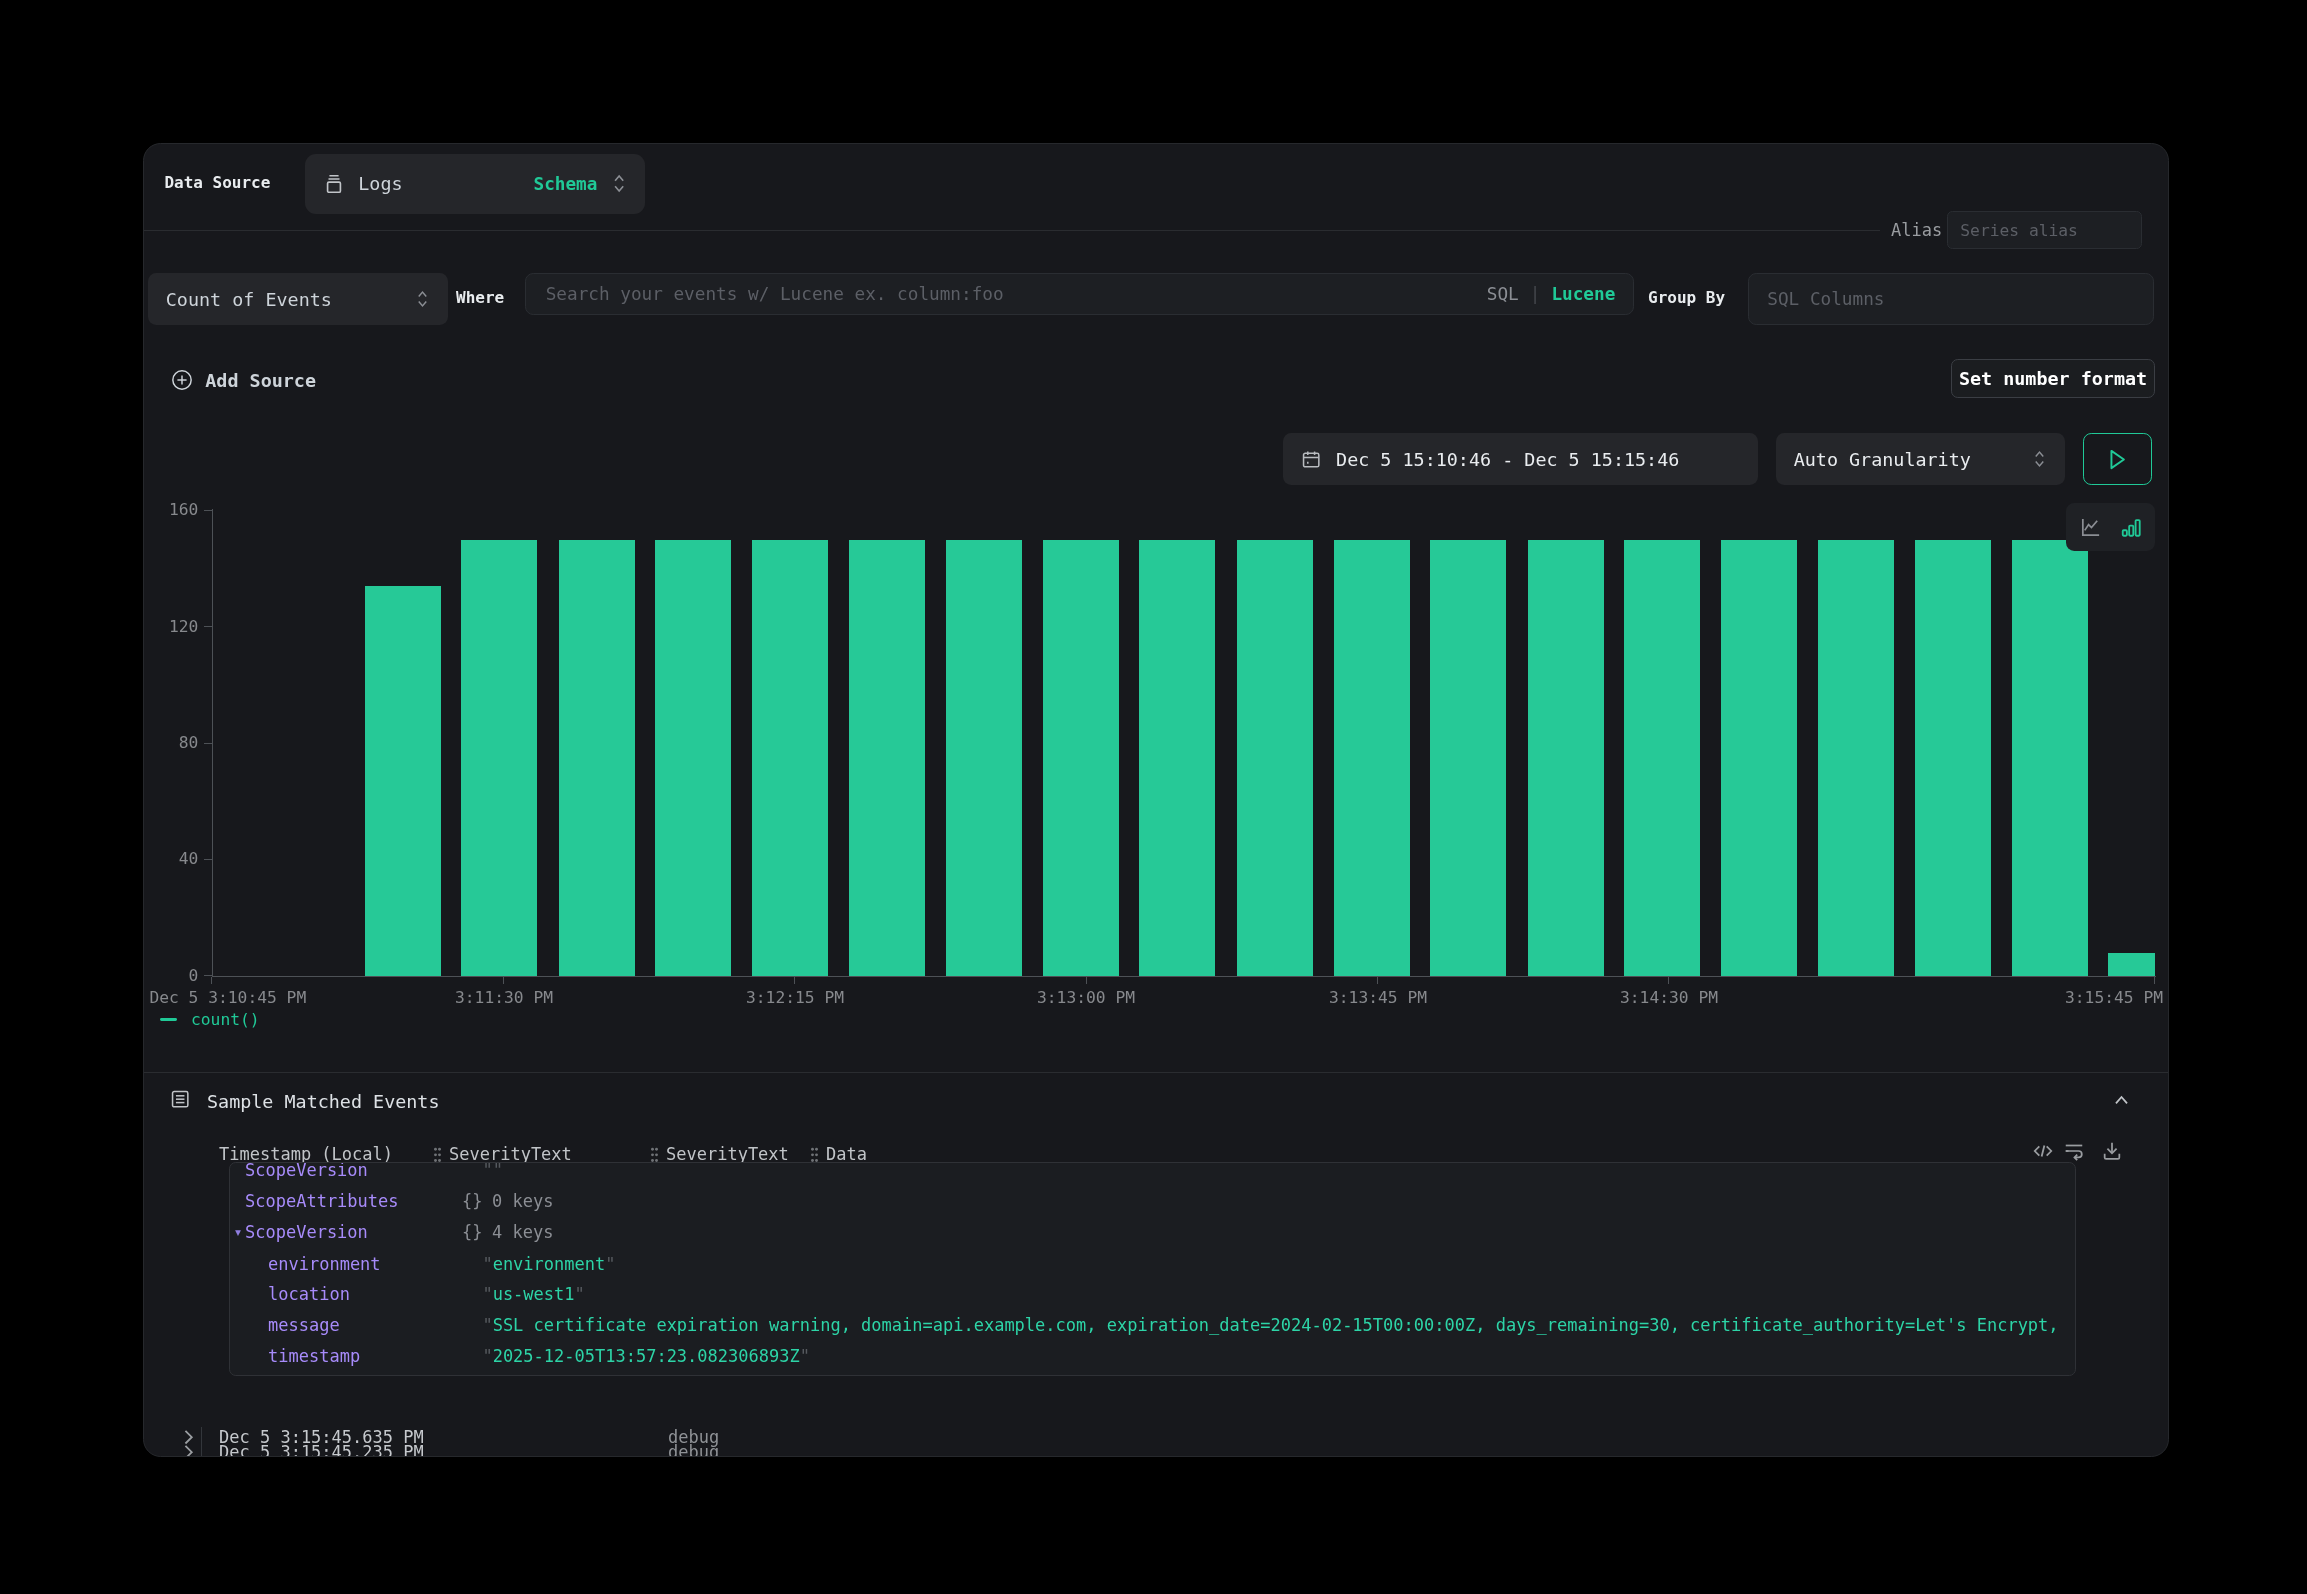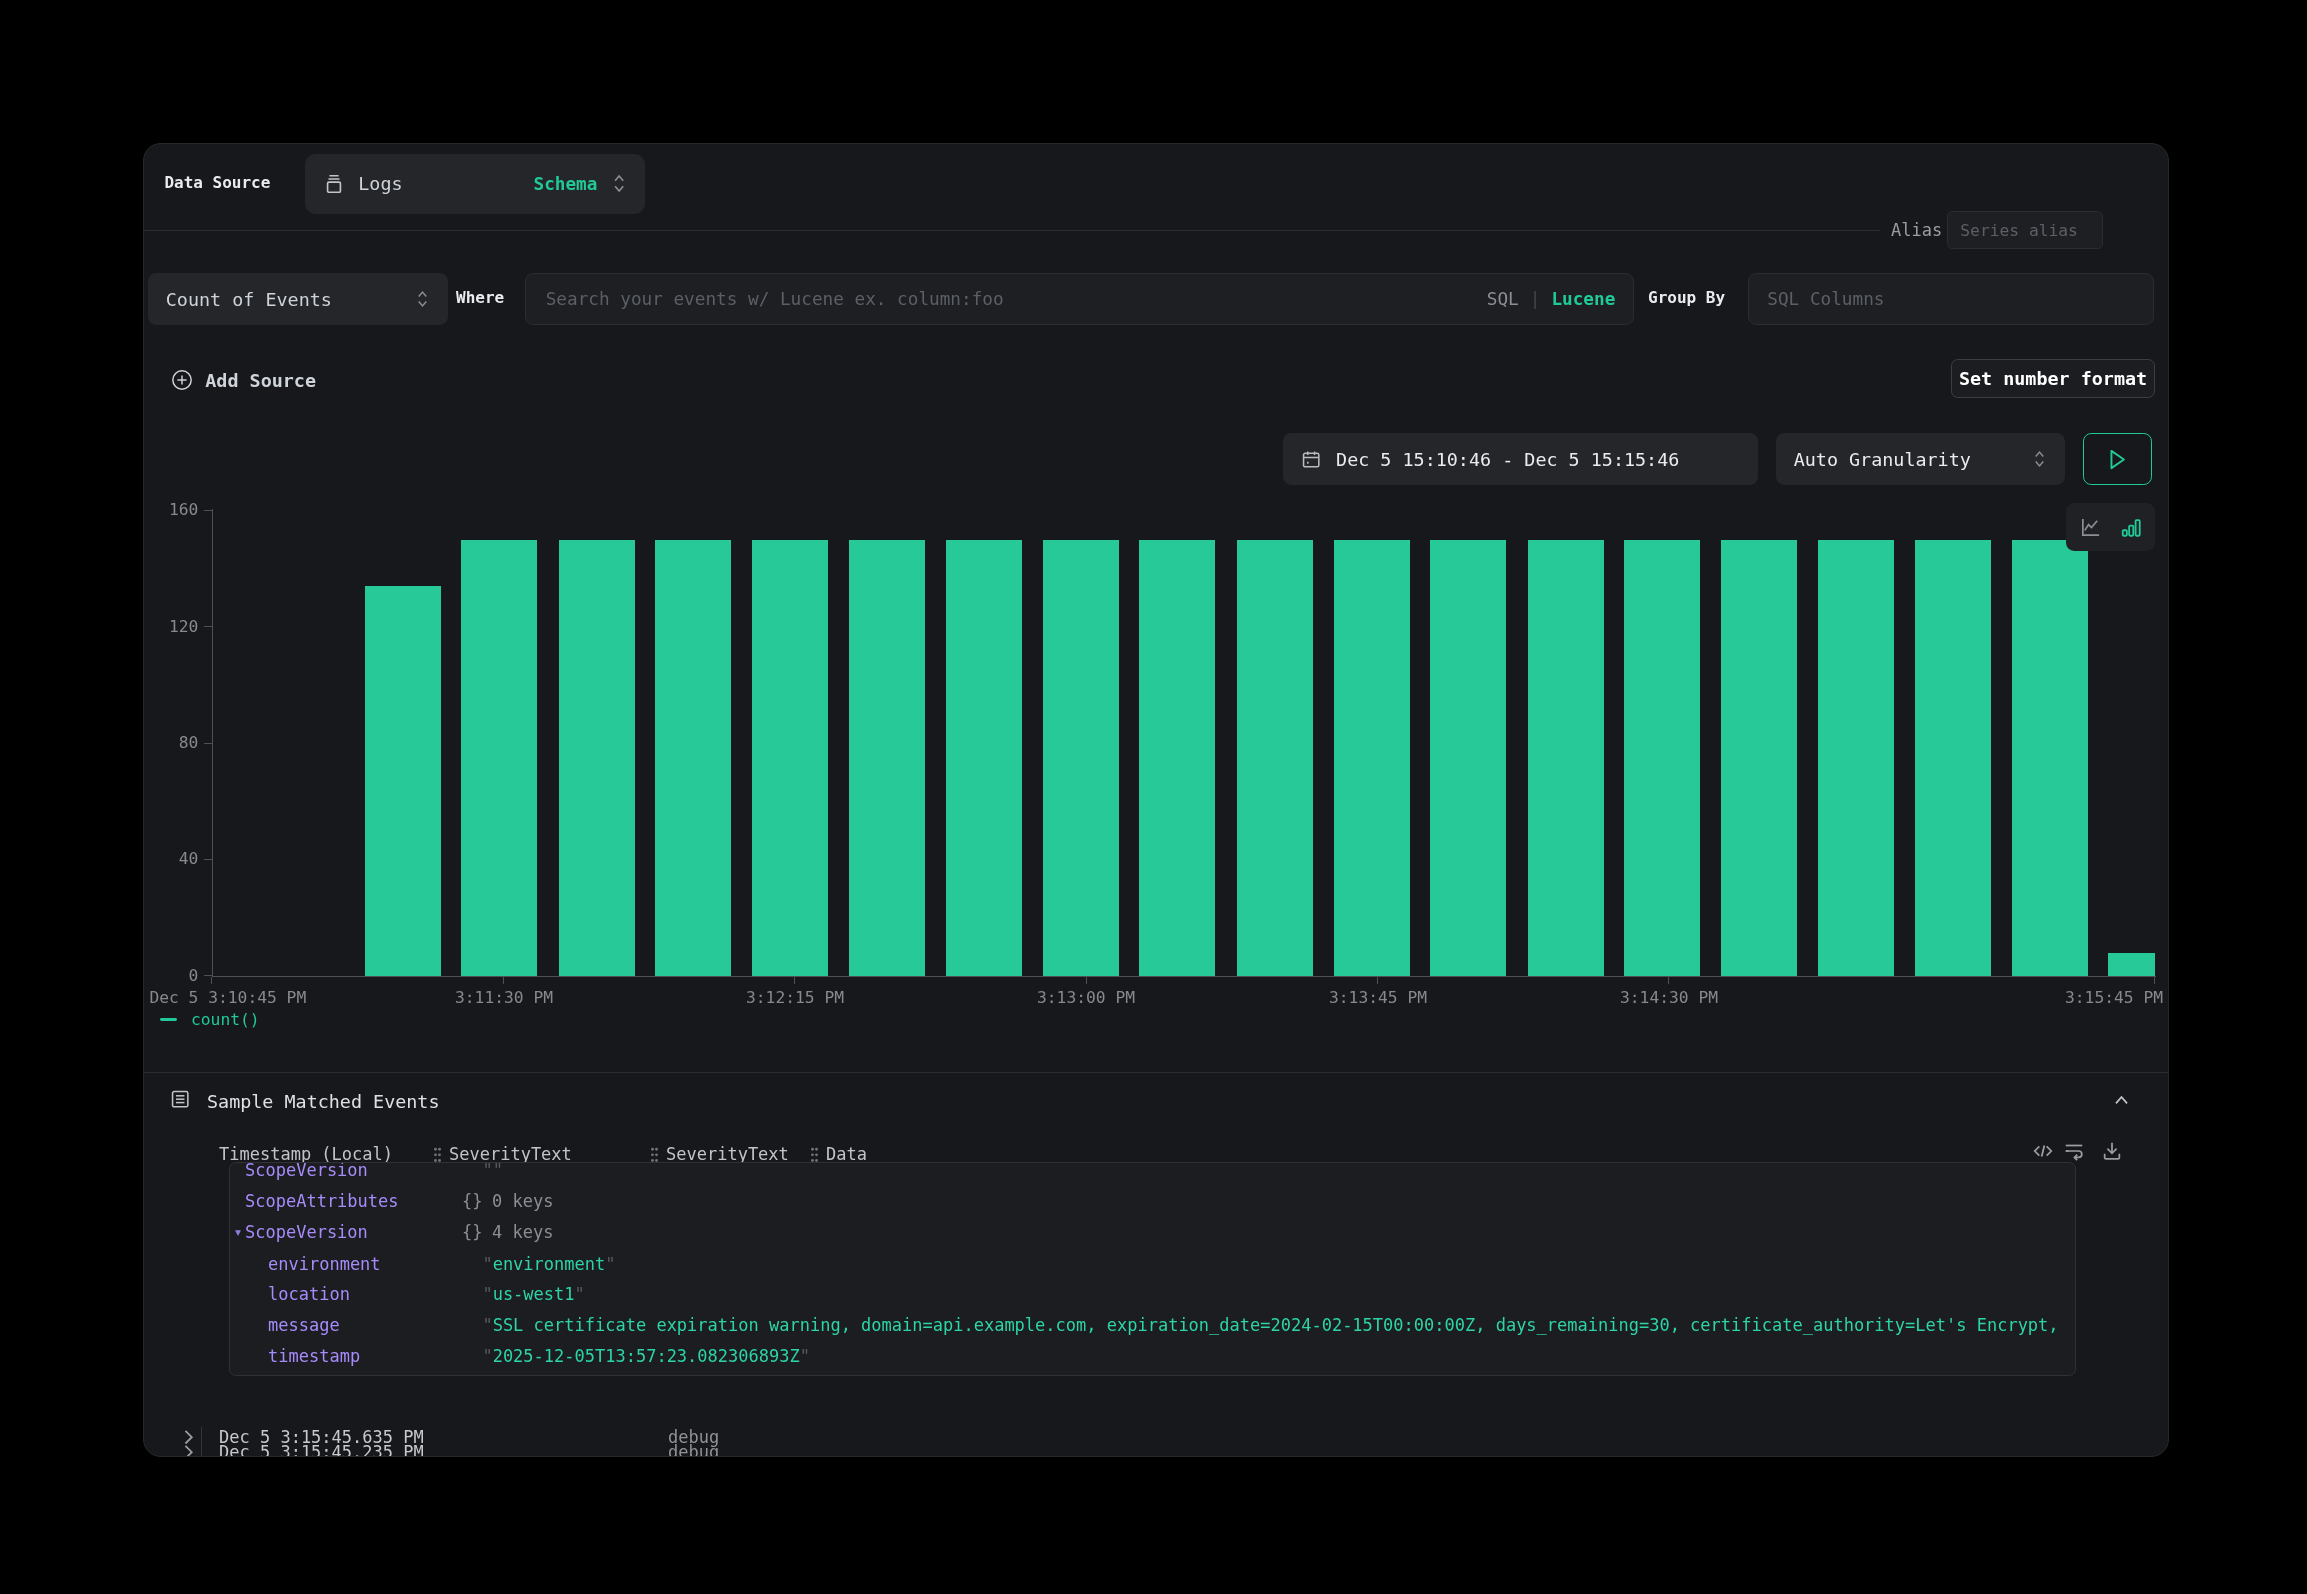--- a/index.html
+++ b/index.html
@@ -19,28 +19,28 @@
 
   
   .ds-label{left:20.4px;top:29px;font-weight:600;}
   .ds-select{left:161px;top:9.5px;width:340px;height:60px;border-radius:11px;padding:0 17.7px;}
   .ds-value{flex:1;font-size:18.4px;color:#ced4da;margin-left:13.6px;}
   .schema{font-size:17.7px;font-weight:700;margin-right:13.6px;}
 
   
   .alias-divider{left:0;top:86px;width:1736px;height:0.7px;background:#2a2c30;}
   .alias-label{left:1747px;top:76px;font-size:17px;color:#9a9da1;}
-  .alias-input{left:1803px;top:67px;width:156px;height:38px;background:#1d1f23;border:0.7px solid #2a2d32;
+  .alias-input{left:1803px;top:67px;width:195px;height:38px;background:#1d1f23;border:0.7px solid #2a2d32;
                border-radius:5.4px;font-size:16.3px;padding:0 12.3px;color:#ced4da;}
 
   
   .agg-select{left:4.1px;top:129px;width:300px;height:52px;padding:0 17.7px;}
   .agg-value{flex:1;font-size:18.4px;color:#ced4da;}
   .where-label{left:312px;top:144px;}
-  .search-box{left:381px;top:129px;width:1109px;height:52px;padding:0 17.7px;}
+  .search-box{left:381px;top:129px;width:1109px;height:42px;padding:0 17.7px;}
   .search-box input{flex:1;font-size:17.7px;}
   .lang-sql{font-size:17.7px;color:#8b8e94;}
   .lang-pipe{font-size:17.7px;color:#44474c;margin:0 11px;}
   .lang-lucene{font-size:17.7px;font-weight:700;}
   .gb-label{left:1504px;top:144px;}
   .gb-input{left:1604px;top:129px;width:406px;height:52px;padding:0 16.3px;}
   .gb-input input{flex:1;font-size:17.7px;}
 
   
   .add-series{left:27px;top:225px;gap:12.3px;color:#ced4da;font-size:18.4px;font-weight:700;cursor:pointer;}

